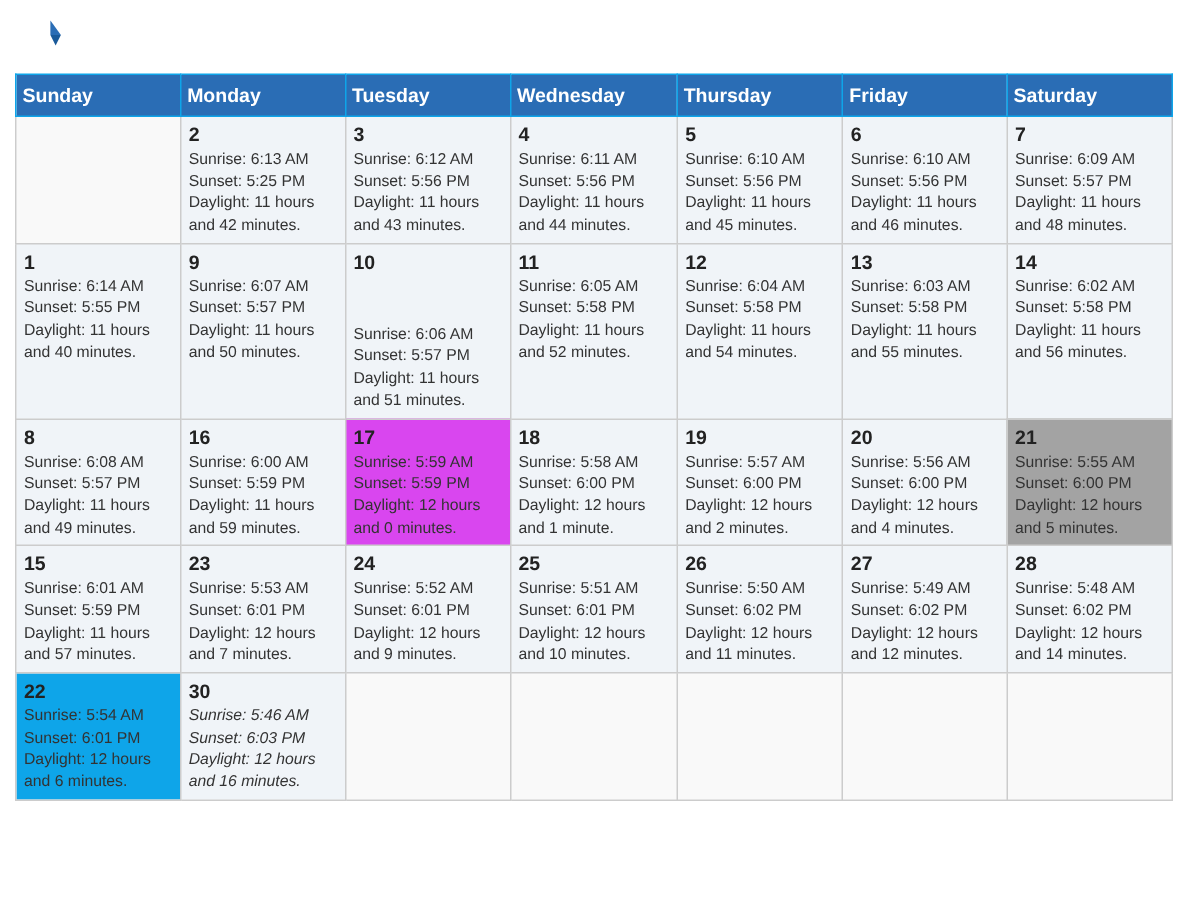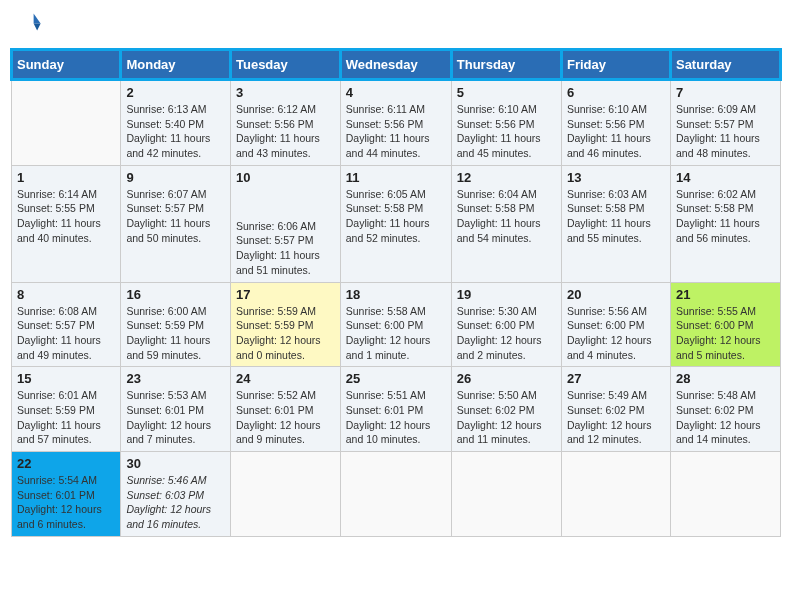--- a/index.html
+++ b/index.html
@@ -54,21 +54,21 @@
       border-collapse: collapse;
       font-size: 11px;
     }
     .calendar th {
       background-color: #2a6db5;
       color: #fff;
       padding: 6px 4px;
       text-align: left;
       font-size: 13px;
       font-weight: bold;
-      border: 3px solid #0ea5e9;
+      border: 1px solid #0ea5e9;
     }
     .calendar td {
       border: 1px solid #ccc;
       vertical-align: top;
       padding: 4px 5px;
       width: 113px;
       min-height: 80px;
       background: #fff;
     }
     .calendar tr:nth-child(even) td {
@@ -122,21 +122,21 @@
         <th>Friday</th>
         <th>Saturday</th>
       </tr>
   </thead>
   <tbody id="calendar-body">
   <tr>
         <td class="empty-cell" style="background: rgb(234, 238, 242);"></td>
         <td style="background: rgb(240, 244, 248);">
           <span class="day-number">2</span>
           <div class="day-info" style="white-space: pre-line;">Sunrise: 6:13 AM
-Sunset: 5:40 PM
+Sunset: 5:25 PM
 Daylight: 11 hours
 and 42 minutes.</div>
         </td>
         <td style="background: rgb(240, 244, 248);">
           <span class="day-number">3</span>
           <div class="day-info" style="white-space: pre-line;">Sunrise: 6:12 AM
 Sunset: 5:56 PM
 Daylight: 11 hours
 and 43 minutes.</div>
         </td>
@@ -228,49 +228,49 @@
 Daylight: 11 hours
 and 49 minutes.</div>
         </td>
         <td style="background: rgb(240, 244, 248);">
           <span class="day-number">16</span>
           <div class="day-info" style="white-space: pre-line;">Sunrise: 6:00 AM
 Sunset: 5:59 PM
 Daylight: 11 hours
 and 59 minutes.</div>
         </td>
-        <td style="background: #fef9c3;">
+        <td style="background: #d946ef;">
           <span class="day-number">17</span>
           <div class="day-info" style="white-space: pre-line;">Sunrise: 5:59 AM
 Sunset: 5:59 PM
 Daylight: 12 hours
 and 0 minutes.</div>
         </td>
         <td style="background: rgb(240, 244, 248);">
           <span class="day-number">18</span>
           <div class="day-info" style="white-space: pre-line;">Sunrise: 5:58 AM
 Sunset: 6:00 PM
 Daylight: 12 hours
 and 1 minute.</div>
         </td>
         <td style="background: rgb(240, 244, 248);">
           <span class="day-number">19</span>
-          <div class="day-info" style="white-space: pre-line;">Sunrise: 5:30 AM
+          <div class="day-info" style="white-space: pre-line;">Sunrise: 5:57 AM
 Sunset: 6:00 PM
 Daylight: 12 hours
 and 2 minutes.</div>
         </td>
         <td style="background: rgb(240, 244, 248);">
           <span class="day-number">20</span>
           <div class="day-info" style="white-space: pre-line;">Sunrise: 5:56 AM
 Sunset: 6:00 PM
 Daylight: 12 hours
 and 4 minutes.</div>
         </td>
-        <td style="background: #bef264;">
+        <td style="background: #a3a3a3;">
           <span class="day-number">21</span>
           <div class="day-info" style="white-space: pre-line;">Sunrise: 5:55 AM
 Sunset: 6:00 PM
 Daylight: 12 hours
 and 5 minutes.</div>
         </td>
       </tr>
       <tr>
         <td>
           <span class="day-number">15</span>

